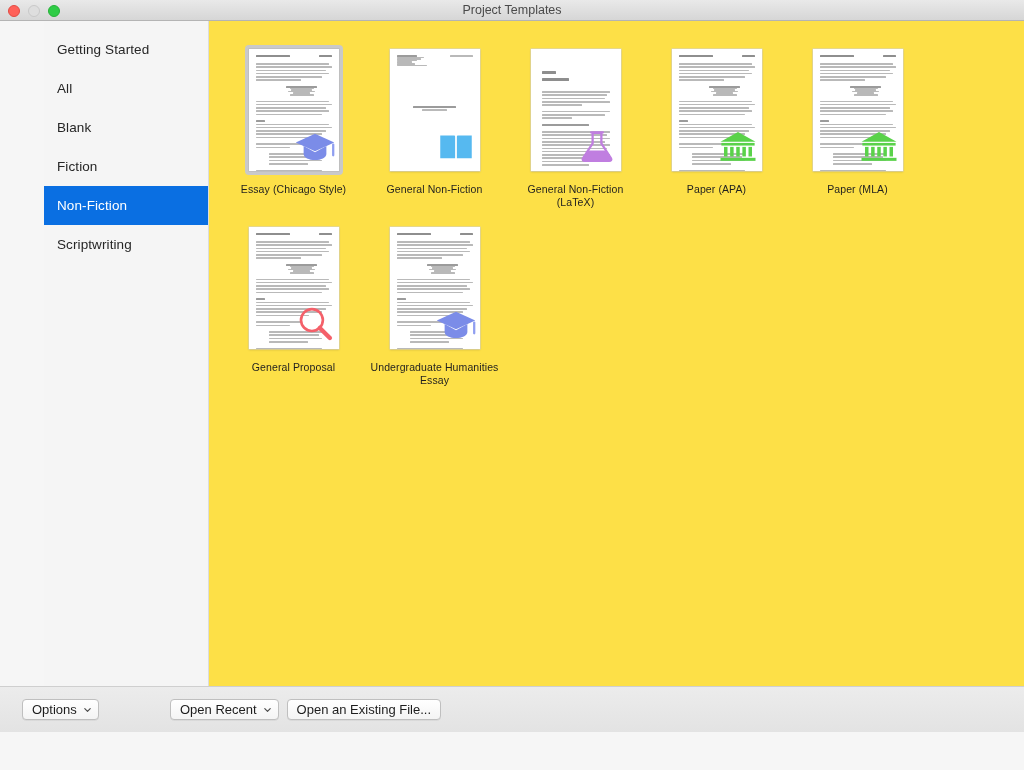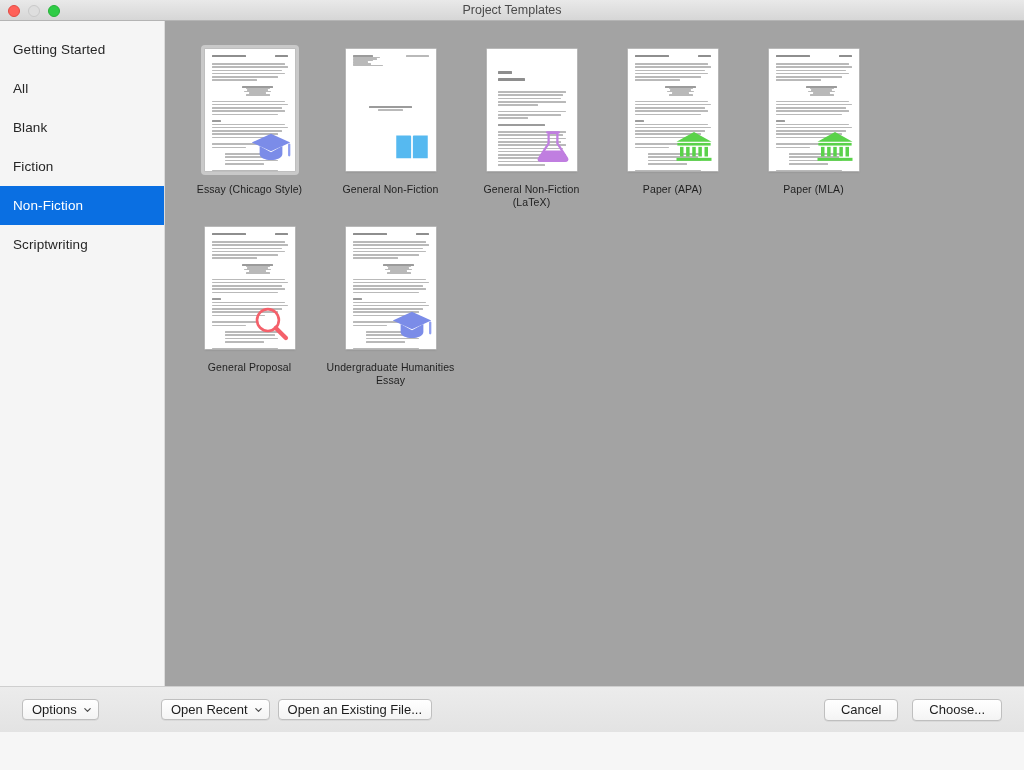--- a/index.html
+++ b/index.html
@@ -22,35 +22,35 @@
   .light { width:12px; height:12px; border-radius:50%; }
   .light.close { background:#ff6159; border:0.5px solid #e24b43; }
   .light.min   { background:#dedede; border:0.5px solid #c9c9c9; }
   .light.zoom  { background:#2fcc46; border:0.5px solid #26b138; }
   #window-title {
     position:absolute; left:0; right:0; top:0; line-height:21px;
     text-align:center; font-size:12.5px; color:#4a4a4a; font-weight:400;
   }
 
   
-  #main { flex:1 1 auto; display:flex; min-height:0; position:relative; }
+  #main { flex:1 1 auto; display:flex; min-height:0; position:relative;margin-left:44px; }
 
   #sidebar {
     width:165px; flex:0 0 165px; background:#f5f5f5;
     border-right:1px solid #dcdcdc; padding-top:9px;
   }
   .side-item {
     height:39px; line-height:39px; padding-left:13px;
     font-size:13.5px; color:#262626; letter-spacing:0.1px;
     white-space:nowrap; cursor:default;
   }
   .side-item.selected { background:#0a6fe2; color:#ffffff; }
 
   #content {
-    flex:1 1 auto; background:#a3a3a3; position:relative;
+    flex:1 1 auto; background:#fde047; position:relative;
     padding:24px 0 0 14px; overflow:hidden;
   }
   #grid { display:flex; flex-wrap:wrap; align-content:flex-start; }
 
   .tile {
     width:141px; margin:0 0 14px 0; display:flex; flex-direction:column;
     align-items:center; cursor:default;
   }
   .thumb-wrap {
     width:98px; height:130px; display:flex; align-items:center; justify-content:center;
@@ -100,21 +100,21 @@
     font-family:"Liberation Sans", sans-serif;
     font-size:13px; color:#1d1d1d; background:linear-gradient(#ffffff,#f4f4f4);
     border:0.5px solid #bfbfbf; border-radius:4px; height:21px;
     padding:0 9px; display:inline-flex; align-items:center; gap:6px;
     box-shadow:0 0.5px 0.5px rgba(0,0,0,0.10); white-space:nowrap; cursor:default;
   }
   .btn.pop { padding-right:6px; }
   .chev { width:9px; height:9px; flex:0 0 9px; }
   .chev svg { display:block; }
   #bb-left  { position:absolute; left:22px;  display:flex; align-items:center; }
-  #bb-mid   { position:absolute; left:161px; display:flex; align-items:center; gap:8px; }
+  #bb-mid   { position:absolute; left:170px; display:flex; align-items:center; gap:8px; }
   #bb-right { position:absolute; right:22px; display:flex; align-items:center; gap:14px; }
   #bb-right .btn { height:22px; padding:0 16px; }
 </style>
 </head>
 <body>
 
 <div id="window">
 
   <div id="titlebar">
     <div id="traffic">
@@ -585,23 +585,15 @@
           <svg viewBox="0 0 10 10">
               <path d="M2 4 L5 7 L8 4" fill="none" stroke="#4a4a4a" stroke-width="1.3" stroke-linecap="round" stroke-linejoin="round"></path>
             </svg>
         </span>
       </span>
       <span class="btn">
         <span>Open an Existing File...</span>
       </span>
     </div>
 
-    <div id="bb-right">
-      <span class="btn">
-        <span>Cancel</span>
-      </span>
-      <span class="btn">
-        <span>Choose...</span>
-      </span>
-    </div>
   </div>
 
 </div>
 
 </body></html>

